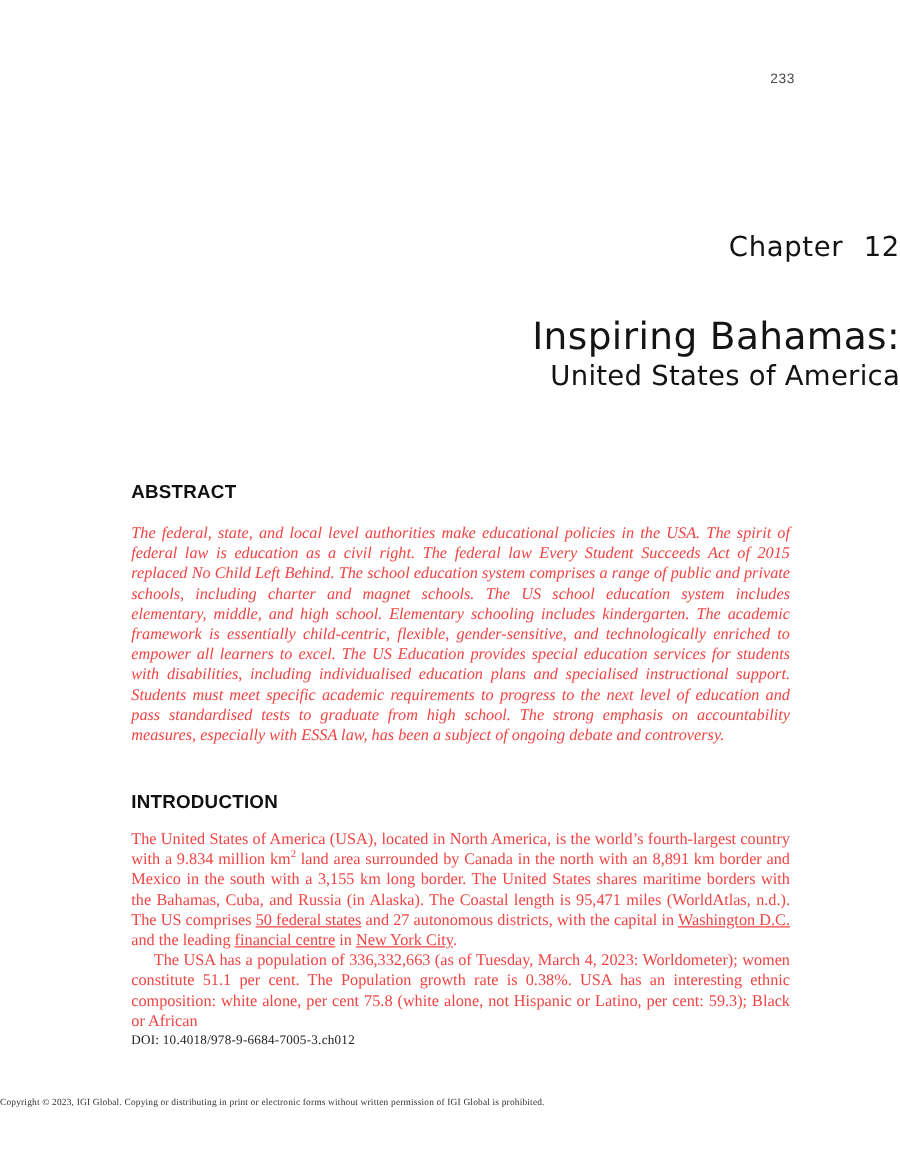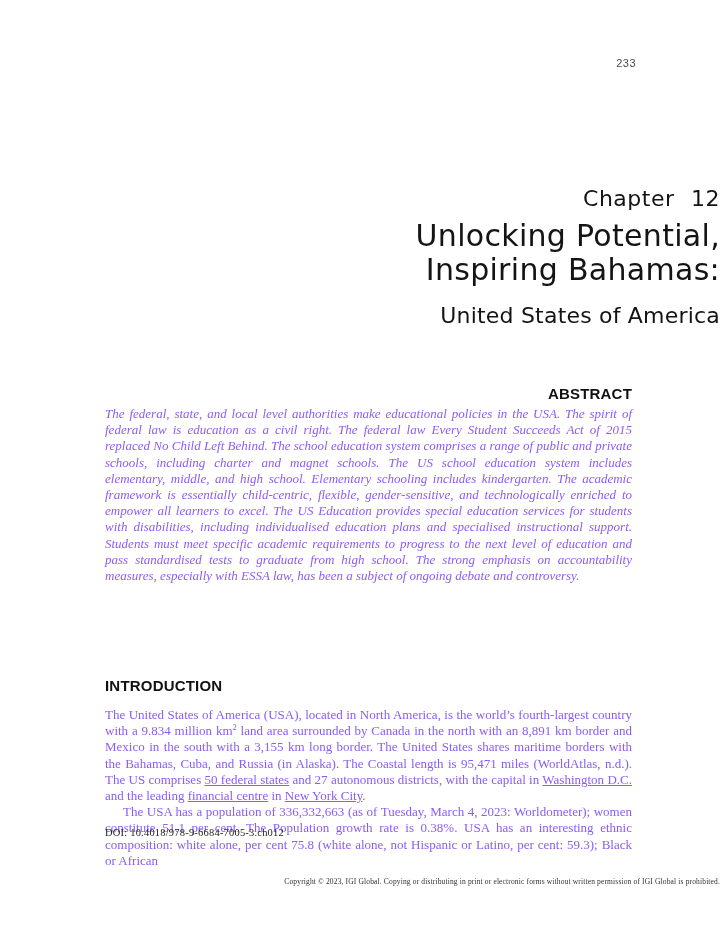--- a/index.html
+++ b/index.html
@@ -42,48 +42,48 @@
     letter-spacing: 0.5px;
   }
   .chapter-title {
     margin: 7px 0 0 0;
     font-size: 30px;
     line-height: 34px;
     font-weight: normal;
     letter-spacing: 0.3px;
   }
   .chapter-subtitle {
-    margin-top: 16px;
+    margin-top: 2px;
     font-size: 22px;
     line-height: 25px;
     letter-spacing: 0.2px;
   }
   .section {
     position: absolute;
     left: 105px;
     width: 527px;
   }
   .section-abstract { top: 385px; }
   .section-introduction { top: 633px; }
   .section-heading {
     margin: 0;
     font-family: "Liberation Sans", sans-serif;
     font-size: 15px;
     font-weight: bold;
     letter-spacing: 0.2px;
     color: #111111;
   }
-  .section-abstract .section-heading { margin-bottom: 4px; text-align: right; }
-  .section-introduction .section-heading { margin-bottom: 13px; margin-top: 44px; }
+  .section-abstract .section-heading { margin-bottom: 16px; }
+  .section-introduction .section-heading { margin-bottom: 13px; }
   .body-par {
     margin: 0;
     font-size: 13px;
     line-height: 16.2px;
     text-align: justify;
-    color: #8b5cf6;
+    color: #ef4444;
   }
   .abstract-body {
     font-style: italic;
   }
   .indented { text-indent: 18px; }
   .doclink {
     color: inherit;
     text-decoration: underline;
     cursor: pointer;
   }
@@ -98,36 +98,36 @@
     top: 827px;
     font-size: 10.5px;
     letter-spacing: 0.2px;
     color: #222222;
   }
   .copyright-line {
     position: absolute;
     left: 0;
     top: 877px;
     width: 100%;
-    text-align: right;
+    text-align: left;
     font-size: 7.5px;
     letter-spacing: 0.15px;
     color: #303030;
   }
 </style>
 </head>
 <body>
 
 <div class="page">
 
   <div class="page-number">233</div>
 
   <header class="chapter-header">
     <div class="chapter-label">Chapter 12</div>
-    <h1 class="chapter-title"><span>Unlocking Potential,</span><br><span>Inspiring Bahamas:</span></h1>
+    <h1 class="chapter-title"><br><span>Inspiring Bahamas:</span></h1>
     <div class="chapter-subtitle">United States of America</div>
   </header>
 
   <section class="section section-abstract">
     <h2 class="section-heading">ABSTRACT</h2>
     <p class="body-par abstract-body">The federal, state, and local level authorities make educational policies in the USA. The spirit of federal law is education as a civil right. The federal law Every Student Succeeds Act of 2015 replaced No Child Left Behind. The school education system comprises a range of public and private schools, including charter and magnet schools. The US school education system includes elementary, middle, and high school. Elementary schooling includes kindergarten. The academic framework is essentially child-centric, flexible, gender-sensitive, and technologically enriched to empower all learners to excel. The US Education provides special education services for students with disabilities, including individualised education plans and specialised instructional support. Students must meet specific academic requirements to progress to the next level of education and pass standardised tests to graduate from high school. The strong emphasis on accountability measures, especially with ESSA law, has been a subject of ongoing debate and controversy.</p>
   </section>
 
   <section class="section section-introduction">
     <h2 class="section-heading">INTRODUCTION</h2>

